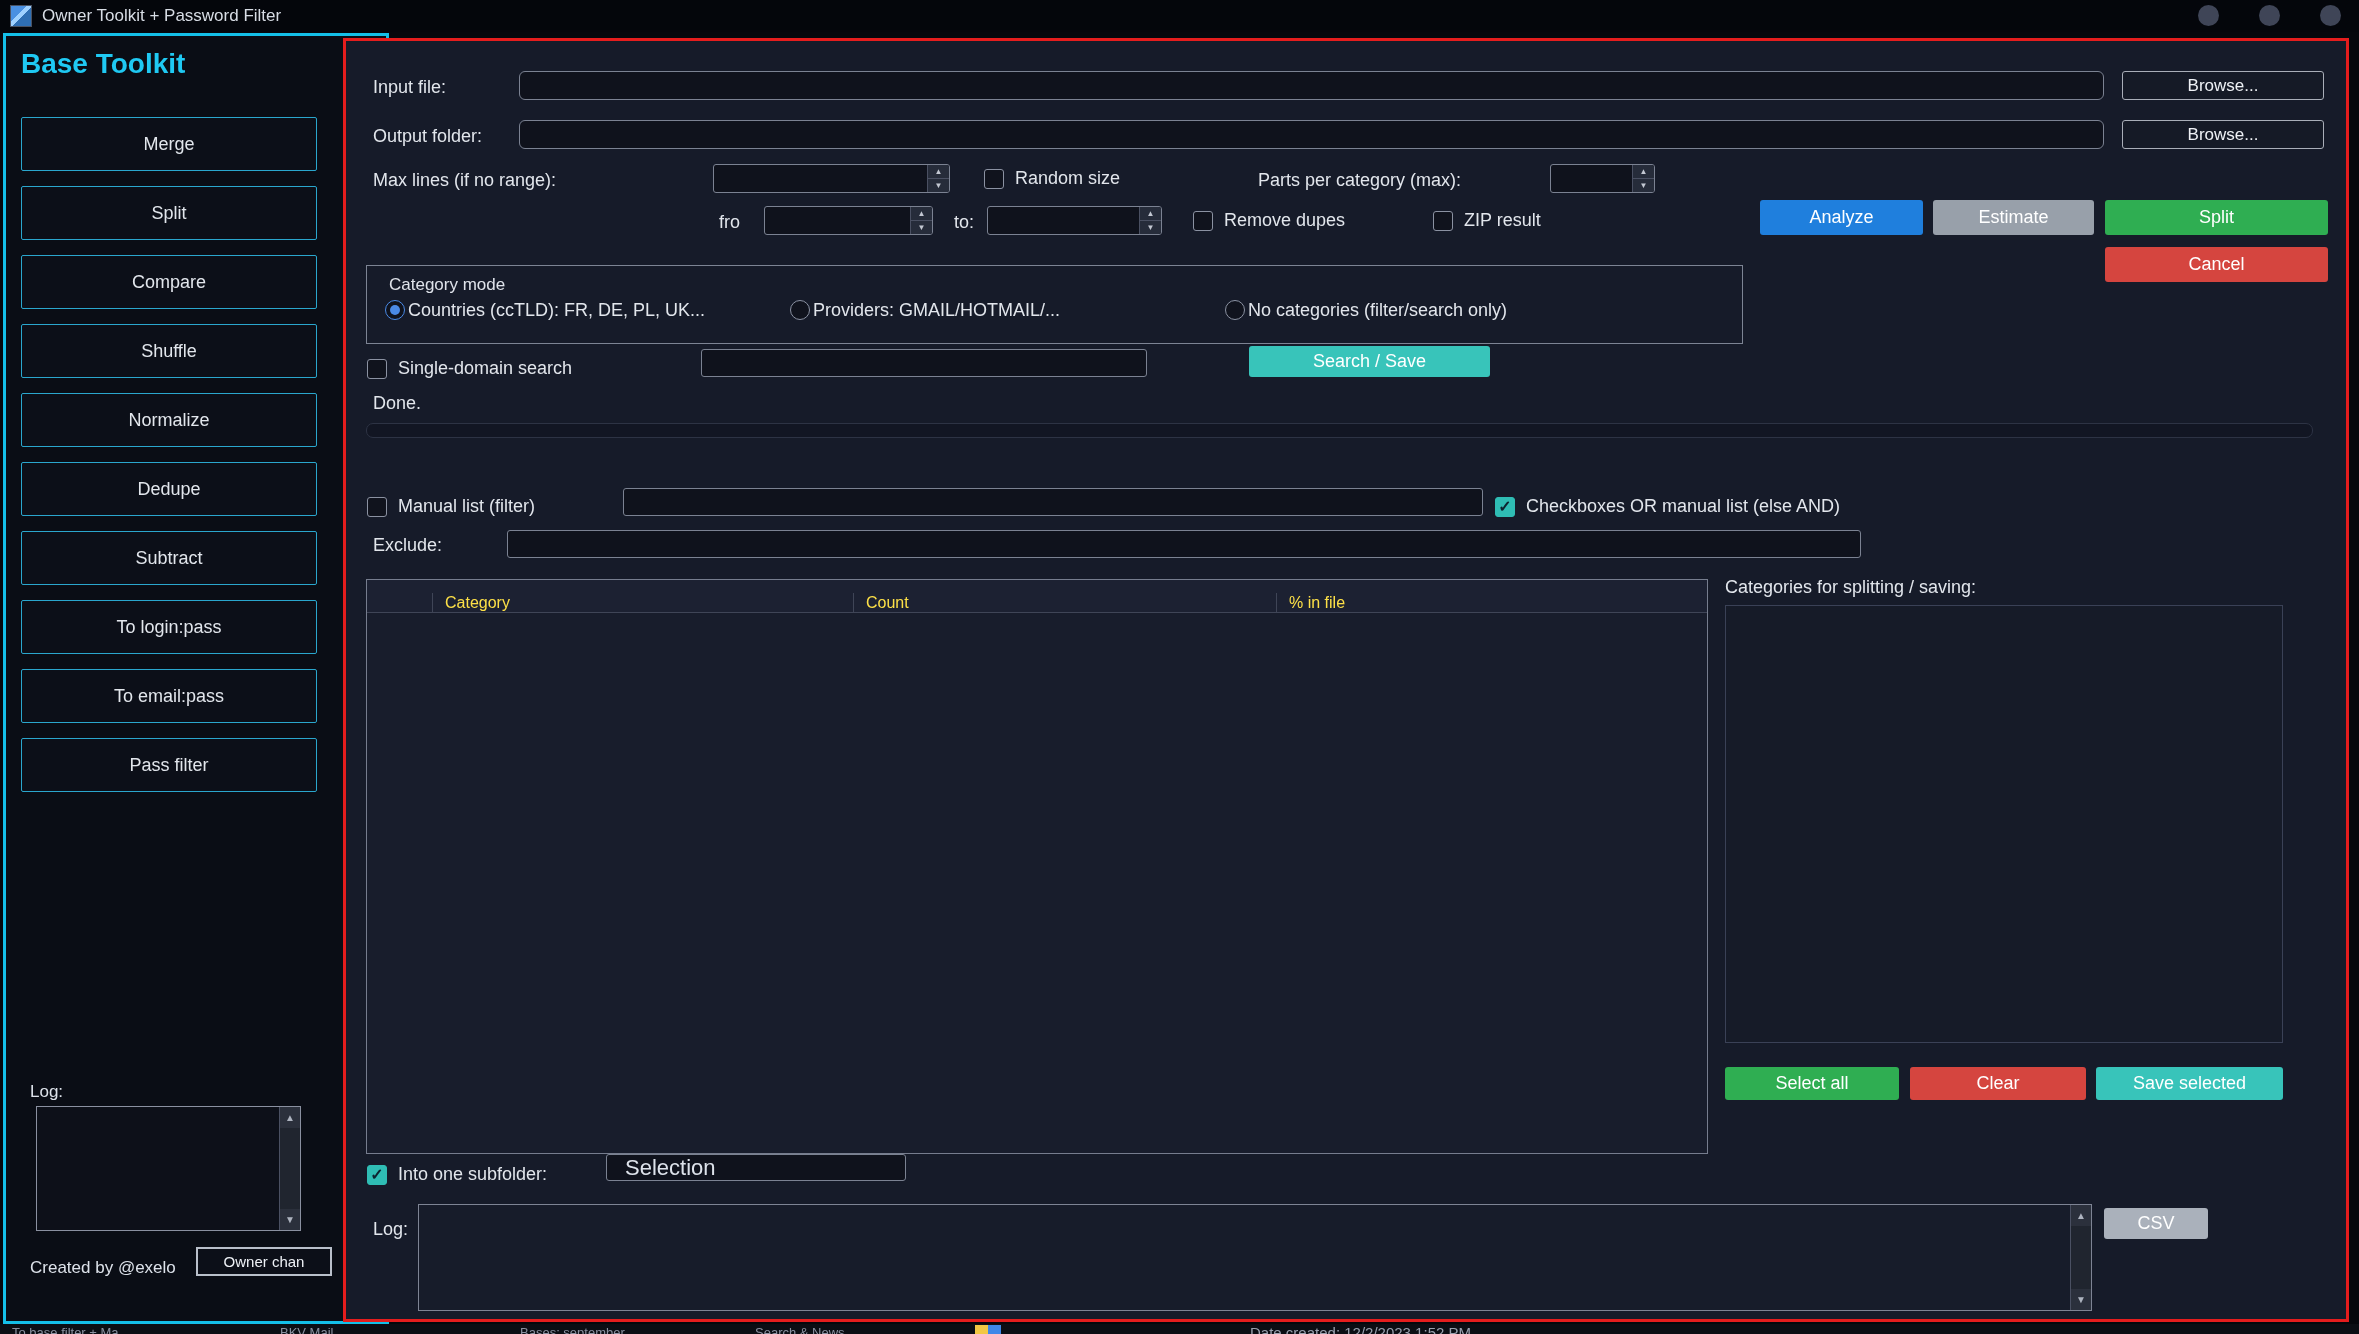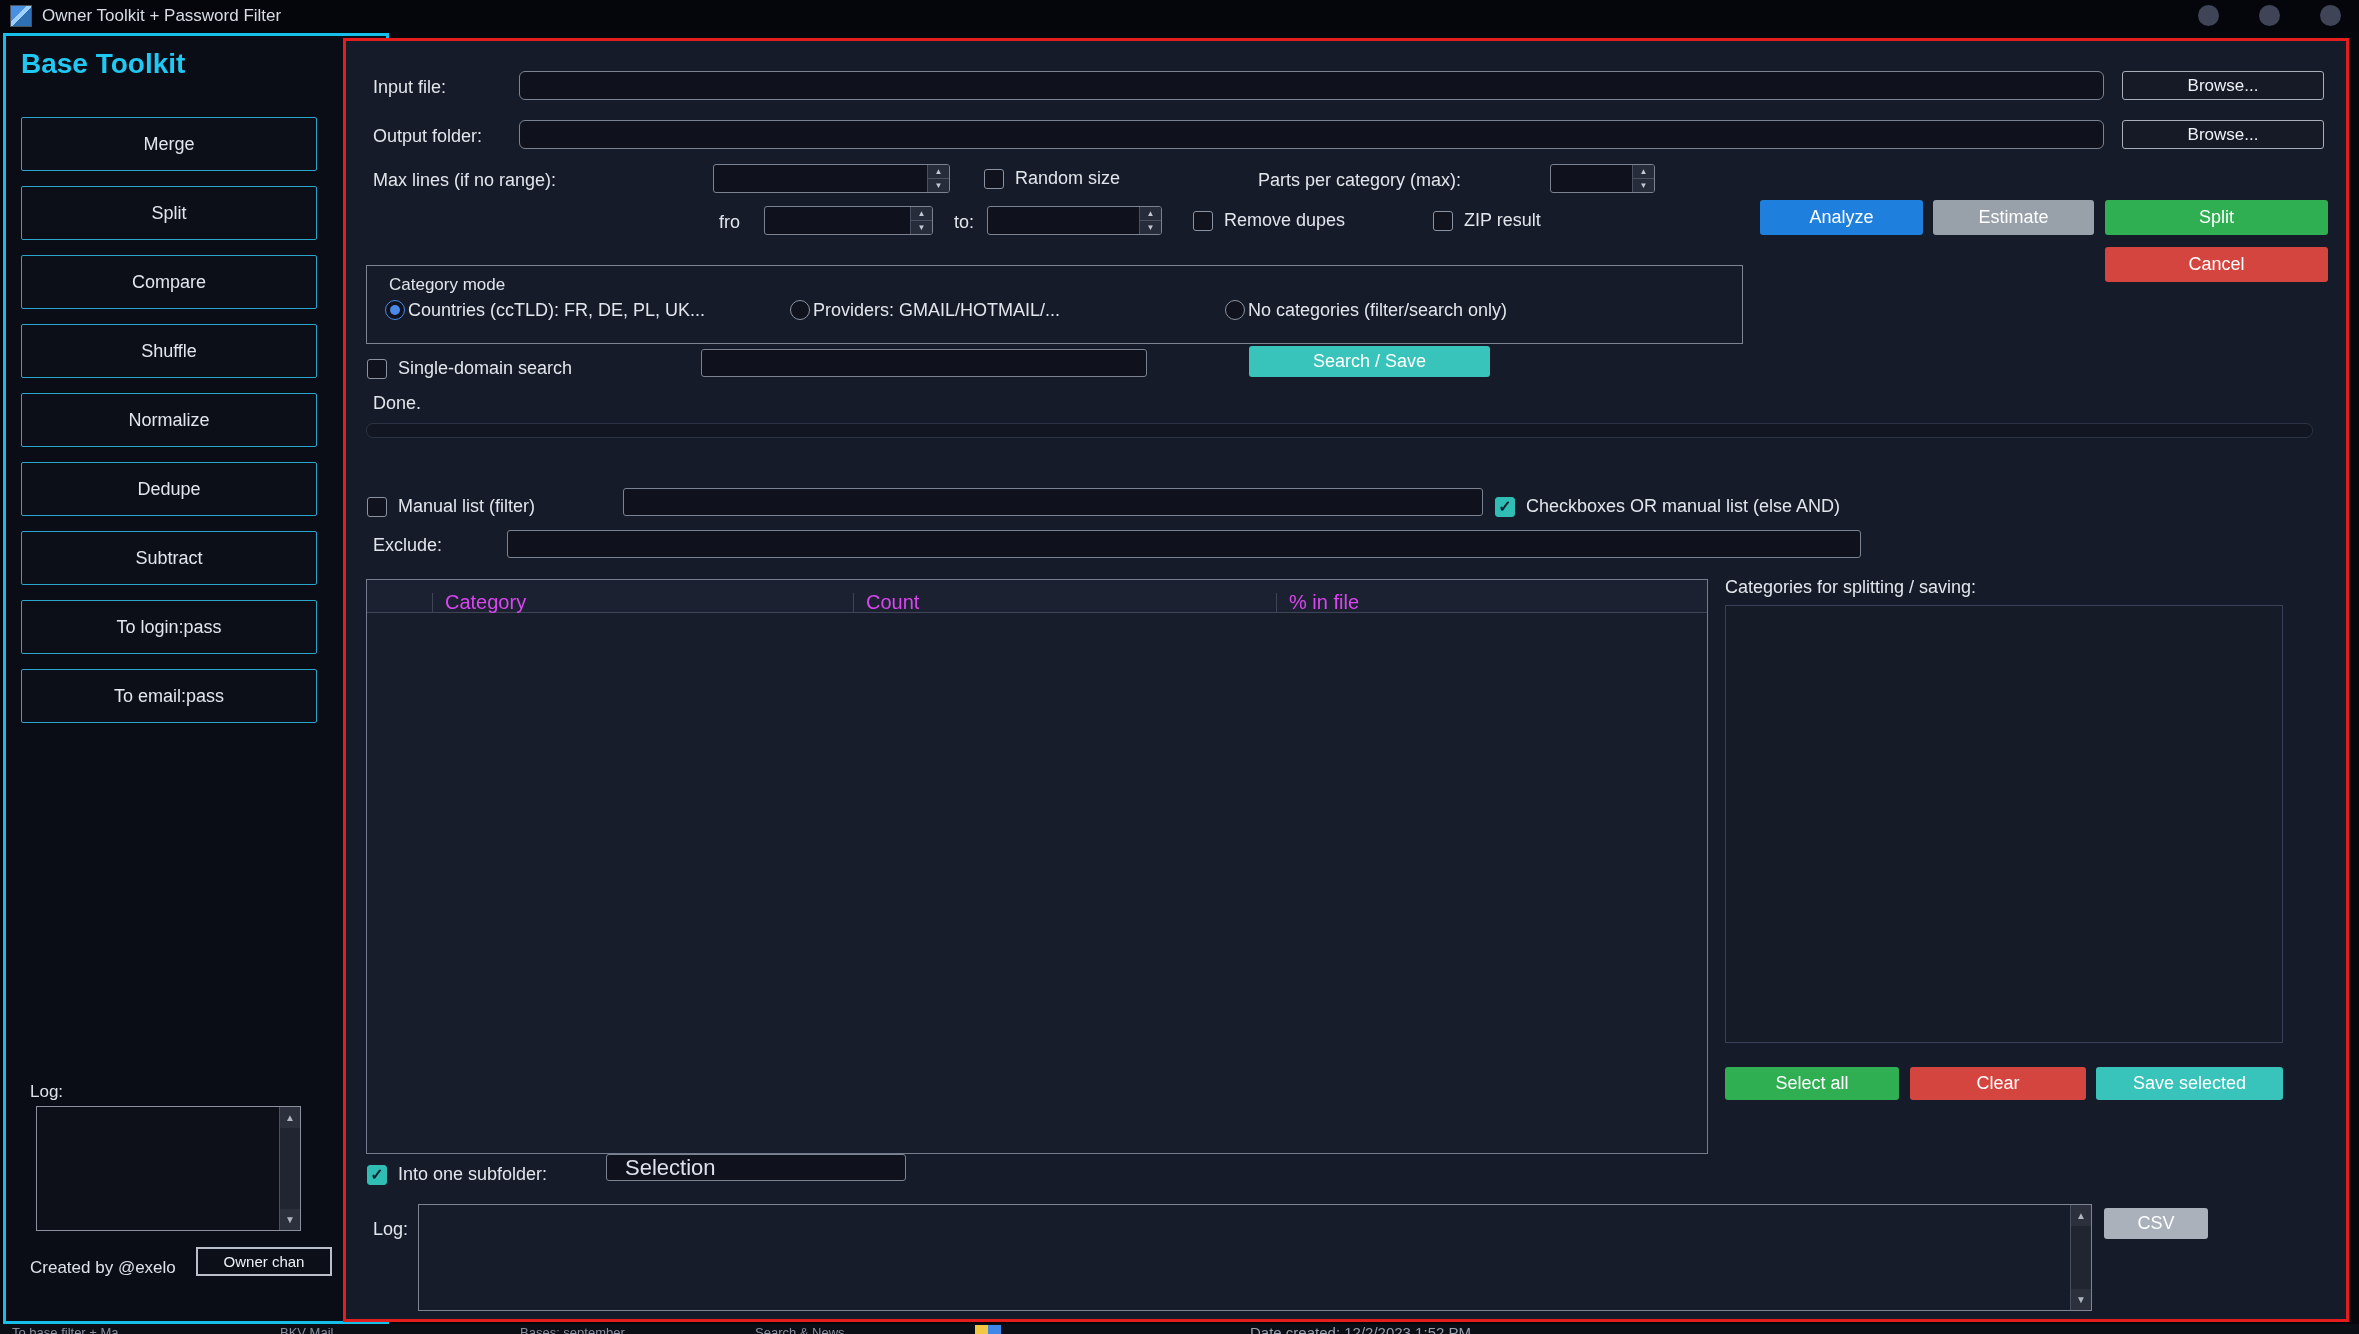--- a/index.html
+++ b/index.html
@@ -75,21 +75,21 @@
   .btn-teal { background:#38c4ba; }
   .btn-csv { background:#aab1bb; color:#ffffff; }
   .browse-btn { position:absolute; background:#151a26; border:1px solid #a9aeb8;
     border-radius:3px; color:#eef1f5; font-size:17px; font-family:inherit; cursor:pointer; }
   .groupbox { position:absolute; border:1px solid #7d8494; }
   .group-legend { position:absolute; left:14px; top:-11px; background:#161b29;
     padding:0 8px; font-size:17px; color:#dfe3ea;margin-top:20px; }
   .progress { position:absolute; background:#121623; border:1px solid #2d3344; border-radius:7px; }
   .cat-table { position:absolute; background:#181d2c; border:1px solid #767d8e; }
   .cat-header { display:flex; height:33px; border-bottom:1px solid #3f4557; background:#1c2132; }
-  .cat-h { font-size:20px; color:#d946ef; display:flex; align-items:center;
+  .cat-h { font-size:16px; color:#fde047; display:flex; align-items:center;
     padding-left:12px; border-right:1px solid #3f4557;margin-top:13px; }
   .c0 { width:66px; } .c1 { width:421px; } .c2 { width:423px; } .c3 { flex:1; border-right:none; }
   .listbox { position:absolute; background:#161b28; border:1px solid #3a4156; }
   .main-log { position:absolute; background:#171c2a; border:1px solid #7e8494; display:flex; }
   .main-log-inner { flex:1; }
   
   .bottom-strip { position:absolute; left:0; top:1324px; width:2359px; height:10px;
     background:#0b0e14; overflow:hidden; }
   .strip-frag { position:absolute; top:1px; font-size:13px; color:#8a90a0; white-space:nowrap; }
   .strip-date { position:absolute; left:1250px; top:0; font-size:15px; color:#99a0ae; white-space:nowrap; }
@@ -115,20 +115,21 @@
     <div class="sidebar-title">Base Toolkit</div>
     <button class="side-btn" style="top:81px">Merge</button>
     <button class="side-btn" style="top:150px">Split</button>
     <button class="side-btn" style="top:219px">Compare</button>
     <button class="side-btn" style="top:357px">Normalize</button>
     <button class="side-btn" style="top:288px">Shuffle</button>
     <button class="side-btn" style="top:426px">Dedupe</button>
     <button class="side-btn" style="top:495px">Subtract</button>
     <button class="side-btn" style="top:564px">To login:pass</button>
     <button class="side-btn" style="top:633px">To email:pass</button>
+    <button class="side-btn" style="top:702px">Pass filter</button>
 
     <div class="side-log-label">Log:</div>
     <div class="side-log">
       <div class="side-log-inner"></div>
       <div class="vscroll">
         <div class="varrow">▲</div>
         <div class="vtrack"></div>
         <div class="varrow">▼</div>
       </div>
     </div>

